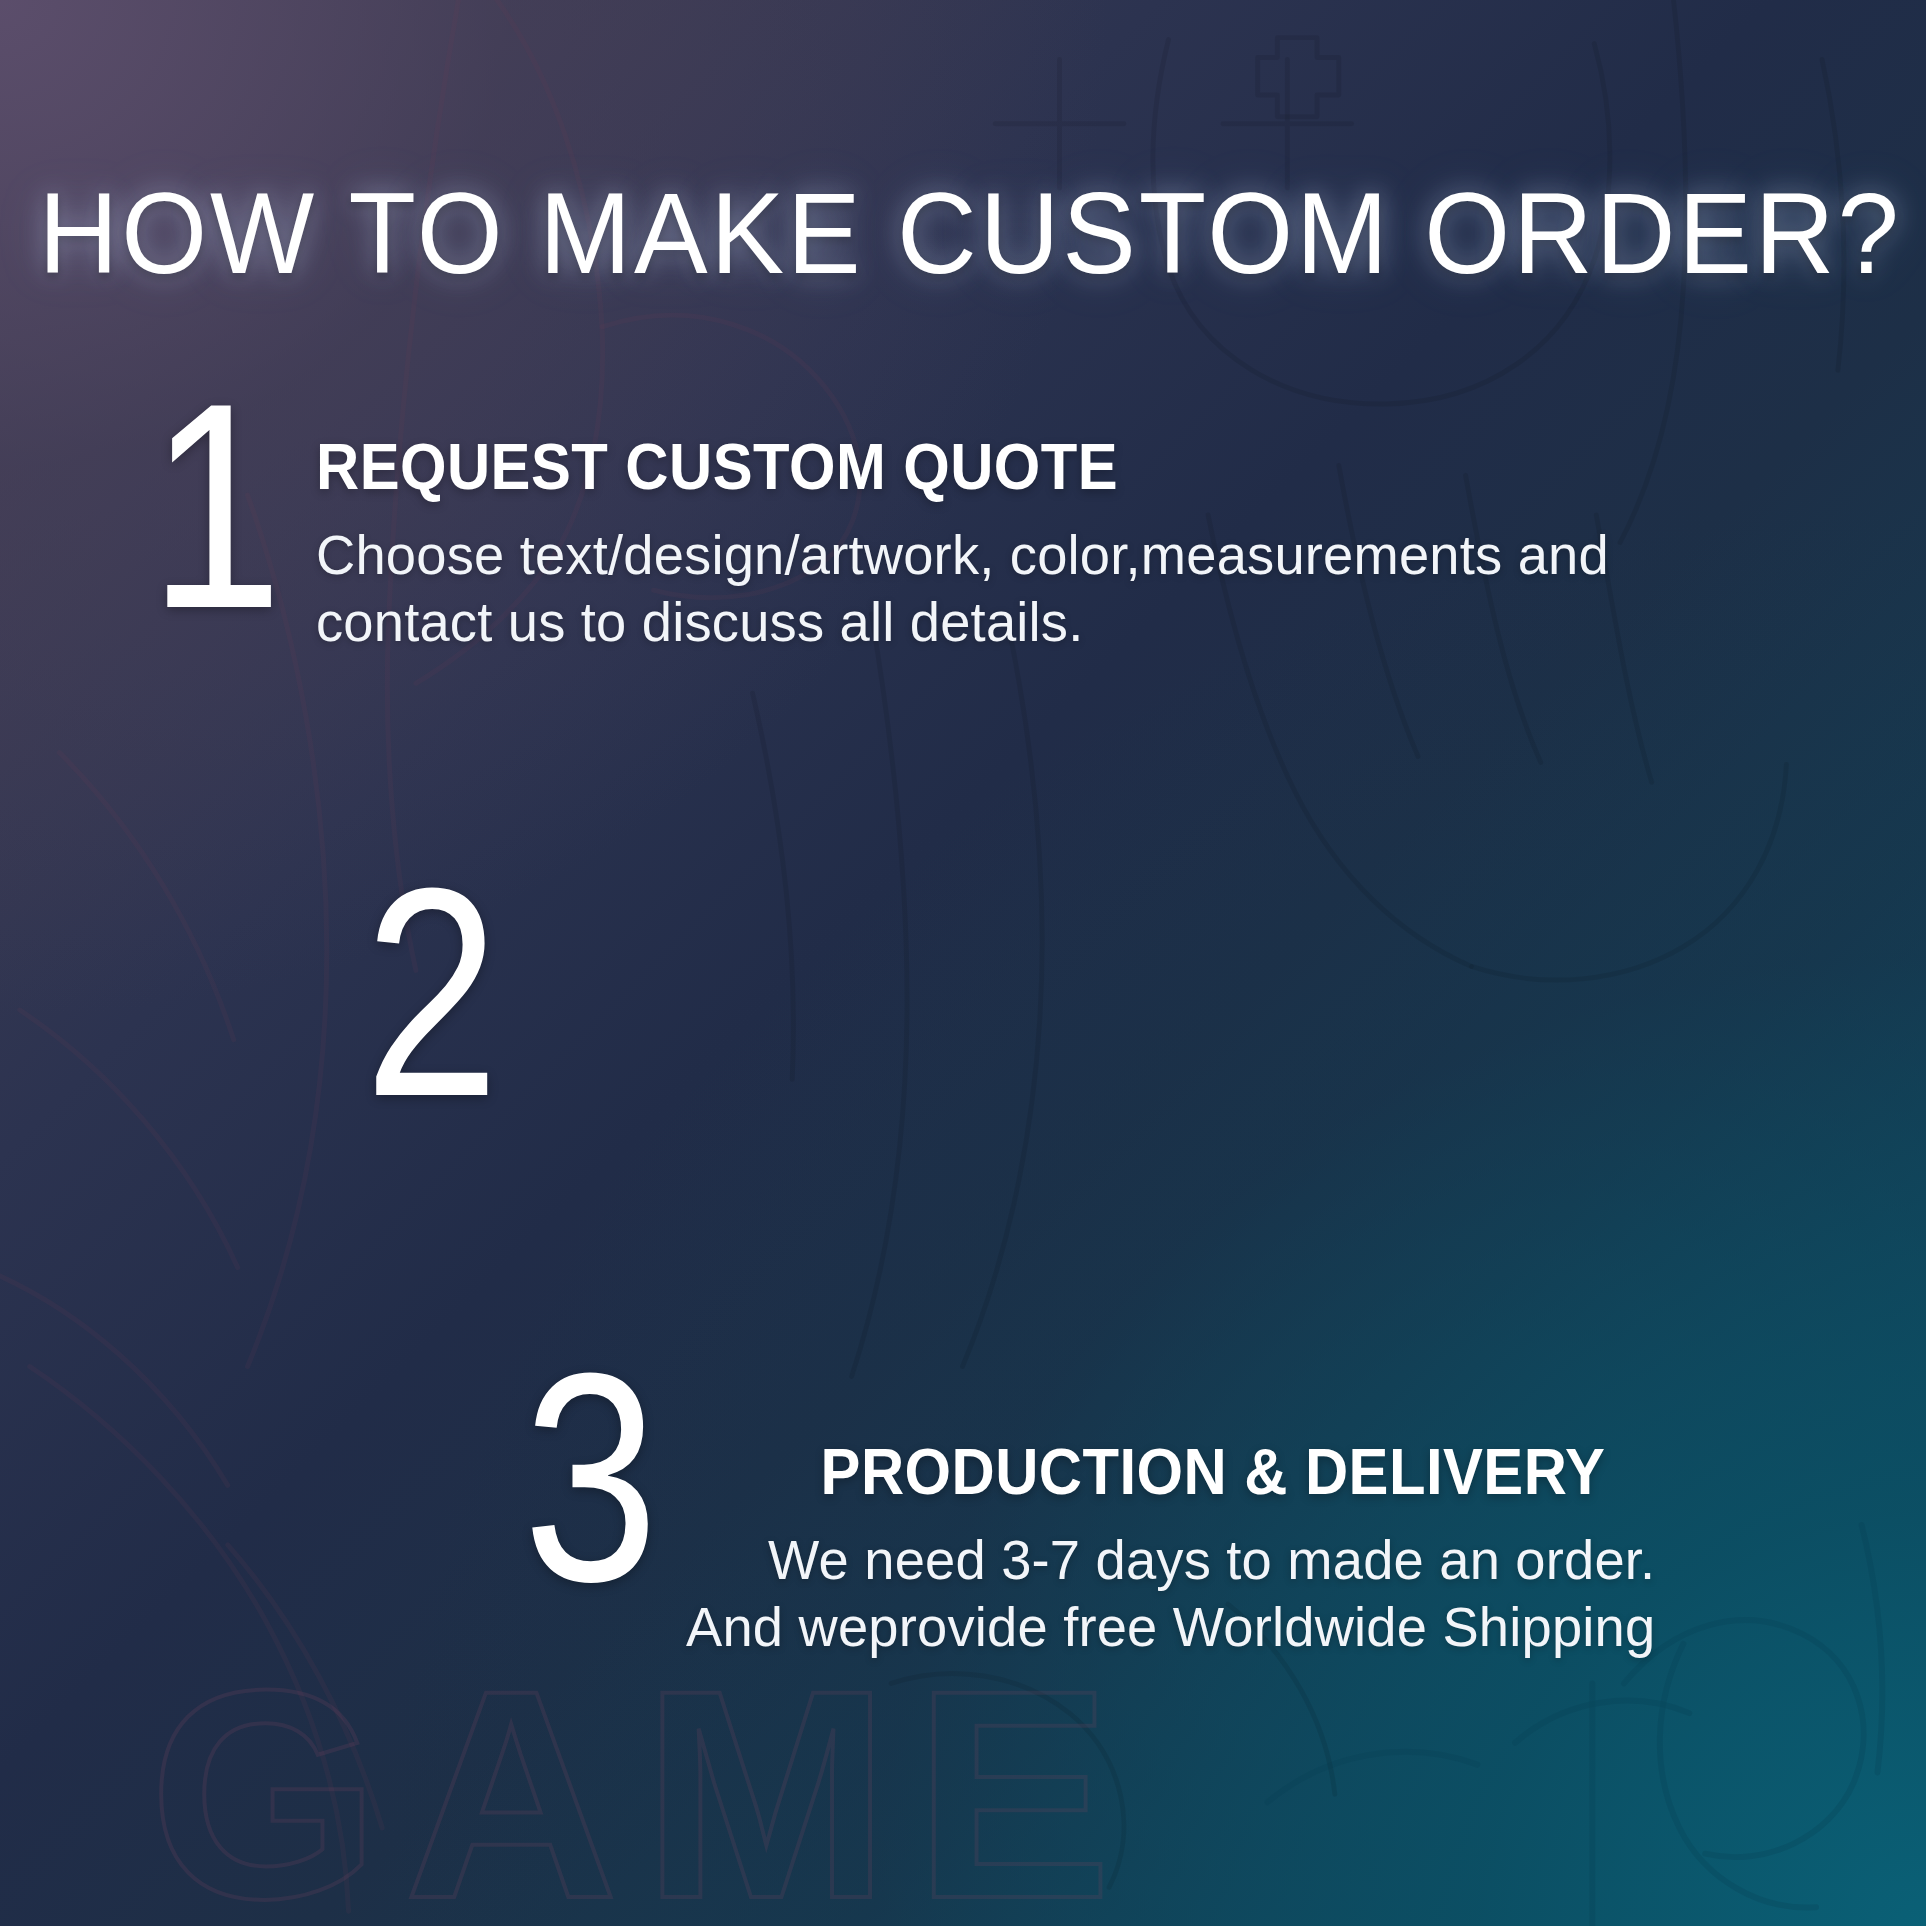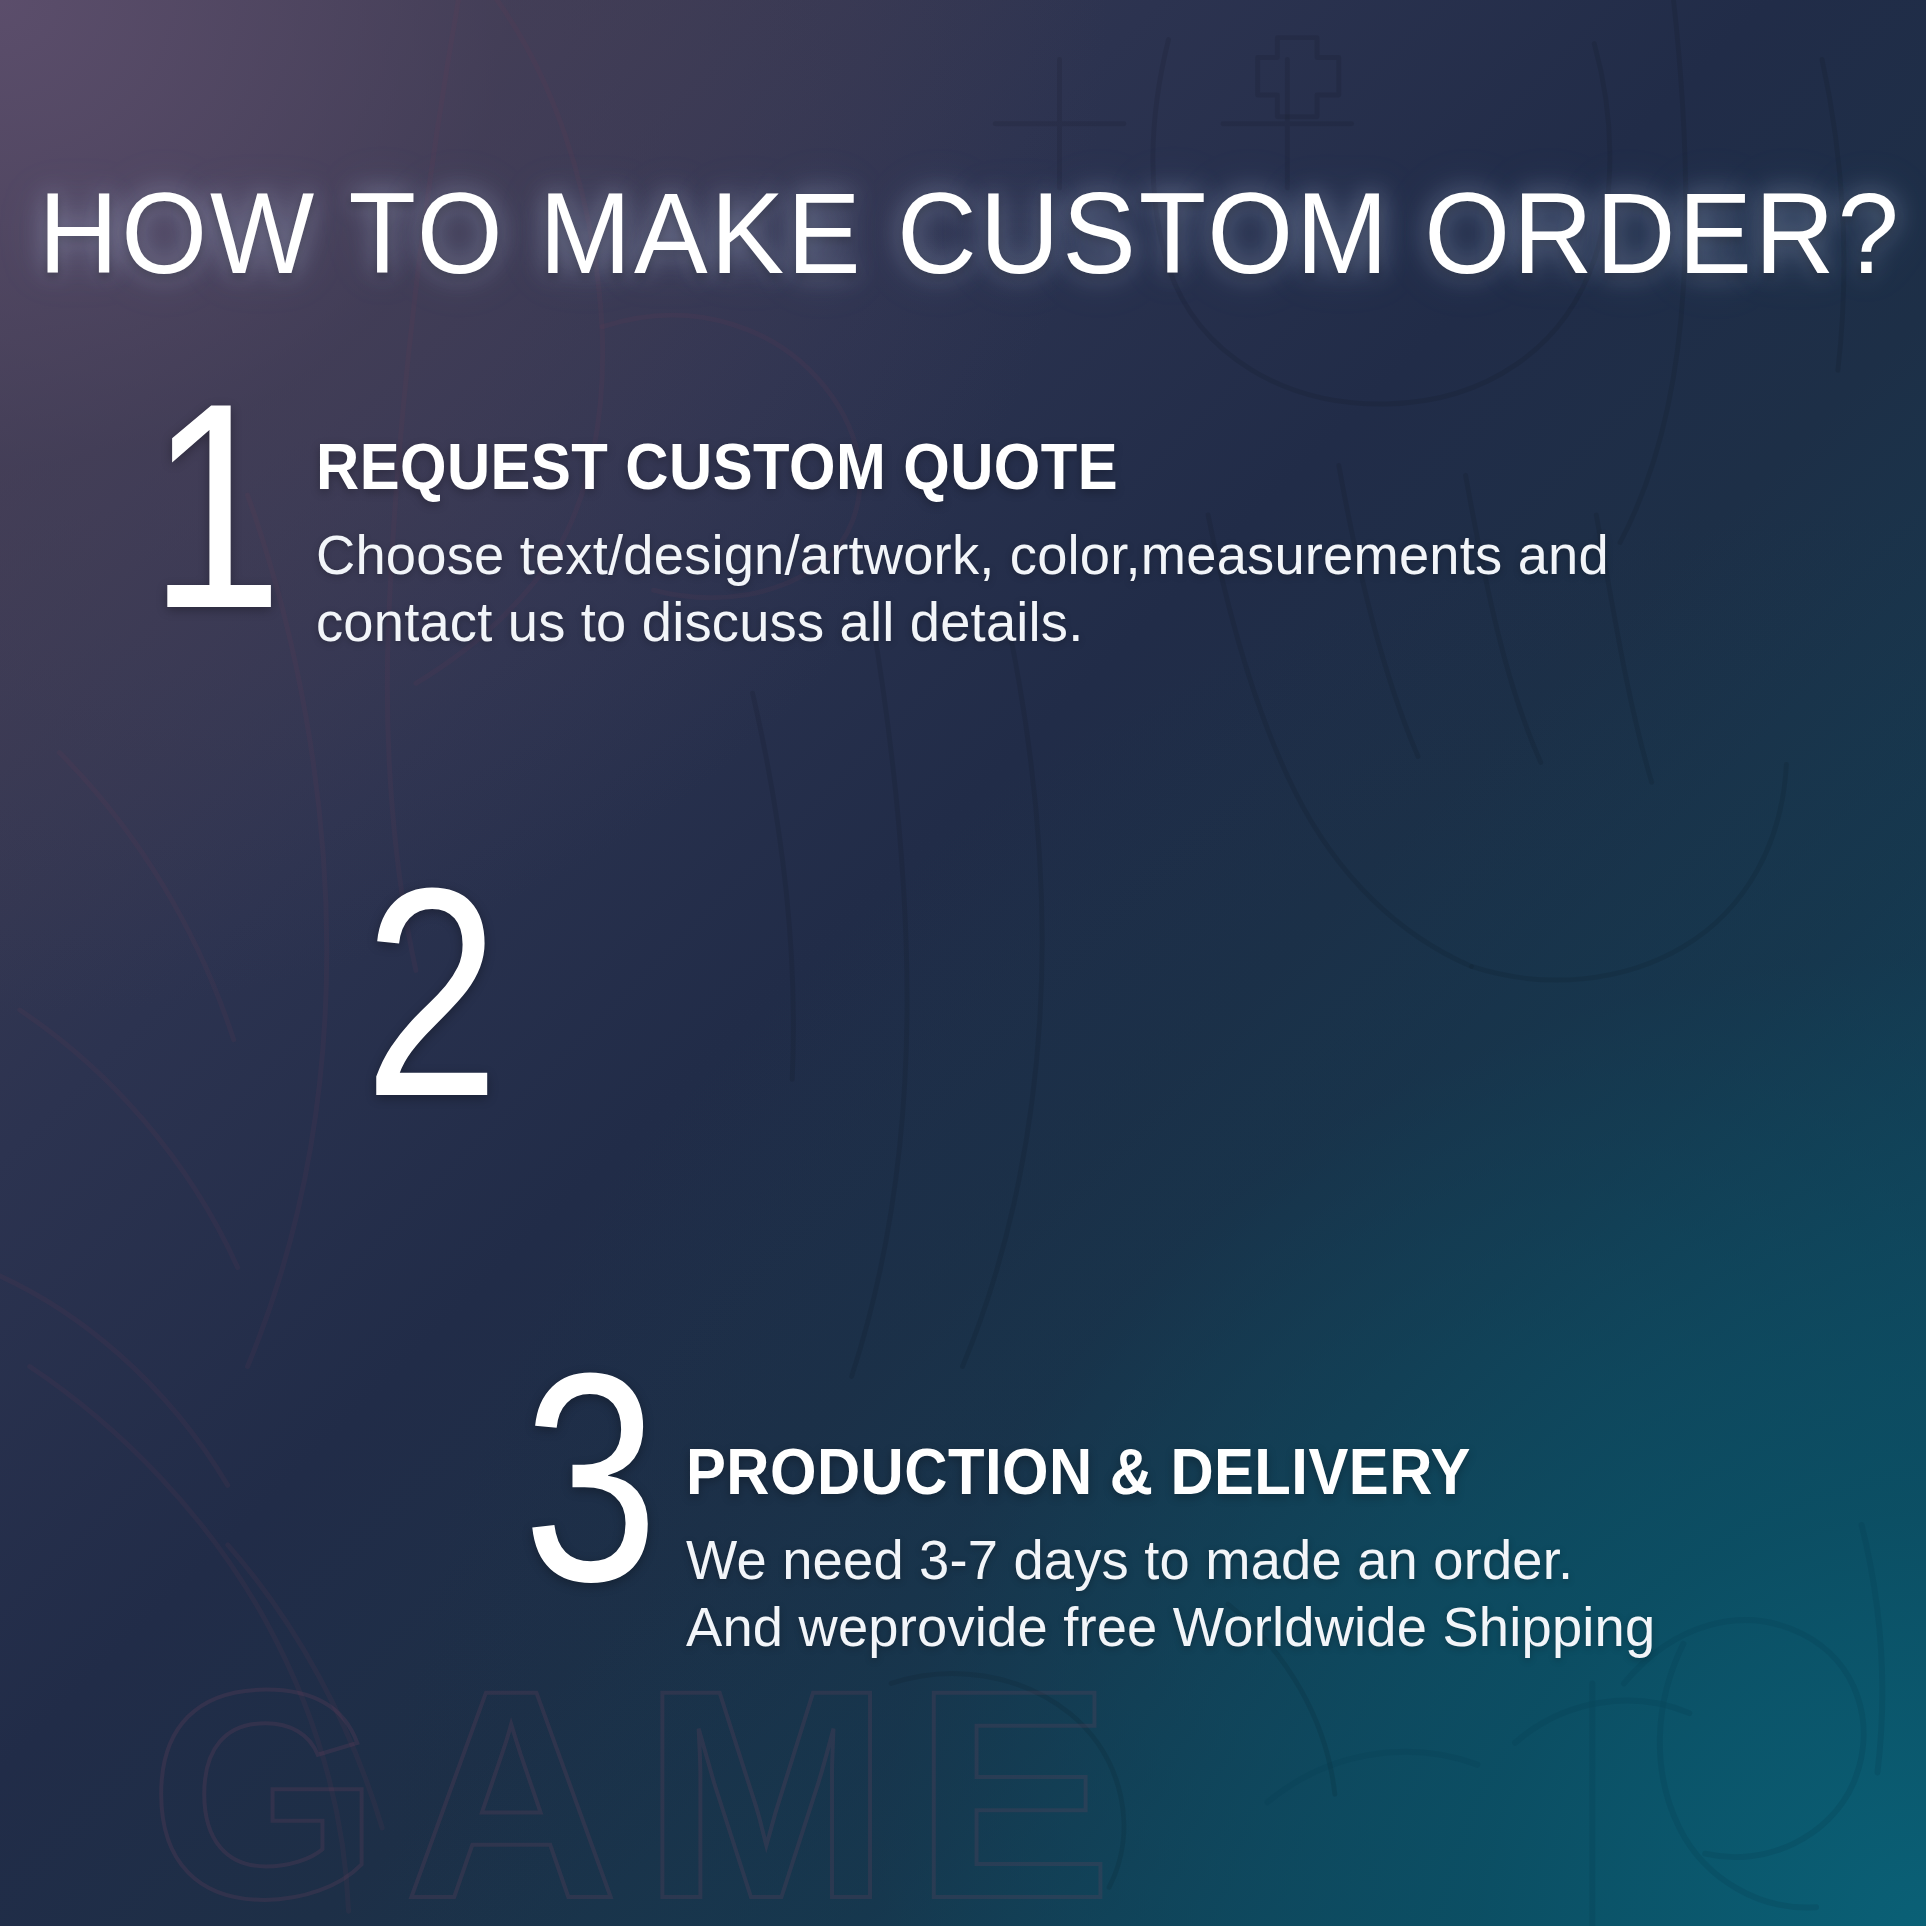--- a/index.html
+++ b/index.html
@@ -68,21 +68,21 @@
   #step1{left:149px;top:414px;}
   #step1 .num{font-size:293px;}
   #step1 .body{margin-left:10px;margin-top:20px;}
 
   #step2{left:364px;top:899px;}
   #step2 .num{font-size:297px;}
   #step2 .body{margin-left:4px;}
 
   #step3{left:523px;top:1384px;}
   #step3 .num{font-size:297px;}
-  #step3 .body{margin-left:4px;margin-top:55px;}
+  #step3 .body{margin-left:4px;margin-top:55px;text-align:right;}
 </style>
 </head>
 <body>
 
 <div id="poster">
 
   <svg id="bgart" viewBox="0 0 1946 1946" preserveAspectRatio="none" aria-hidden="true">
 
     <path class="lnp" d="M470 -40 C 430 180 400 420 392 640 C 388 760 398 880 420 980"></path>
     <path class="lnp" d="M470 -40 C 560 60 600 200 608 330 C 612 420 596 500 560 560"></path>

